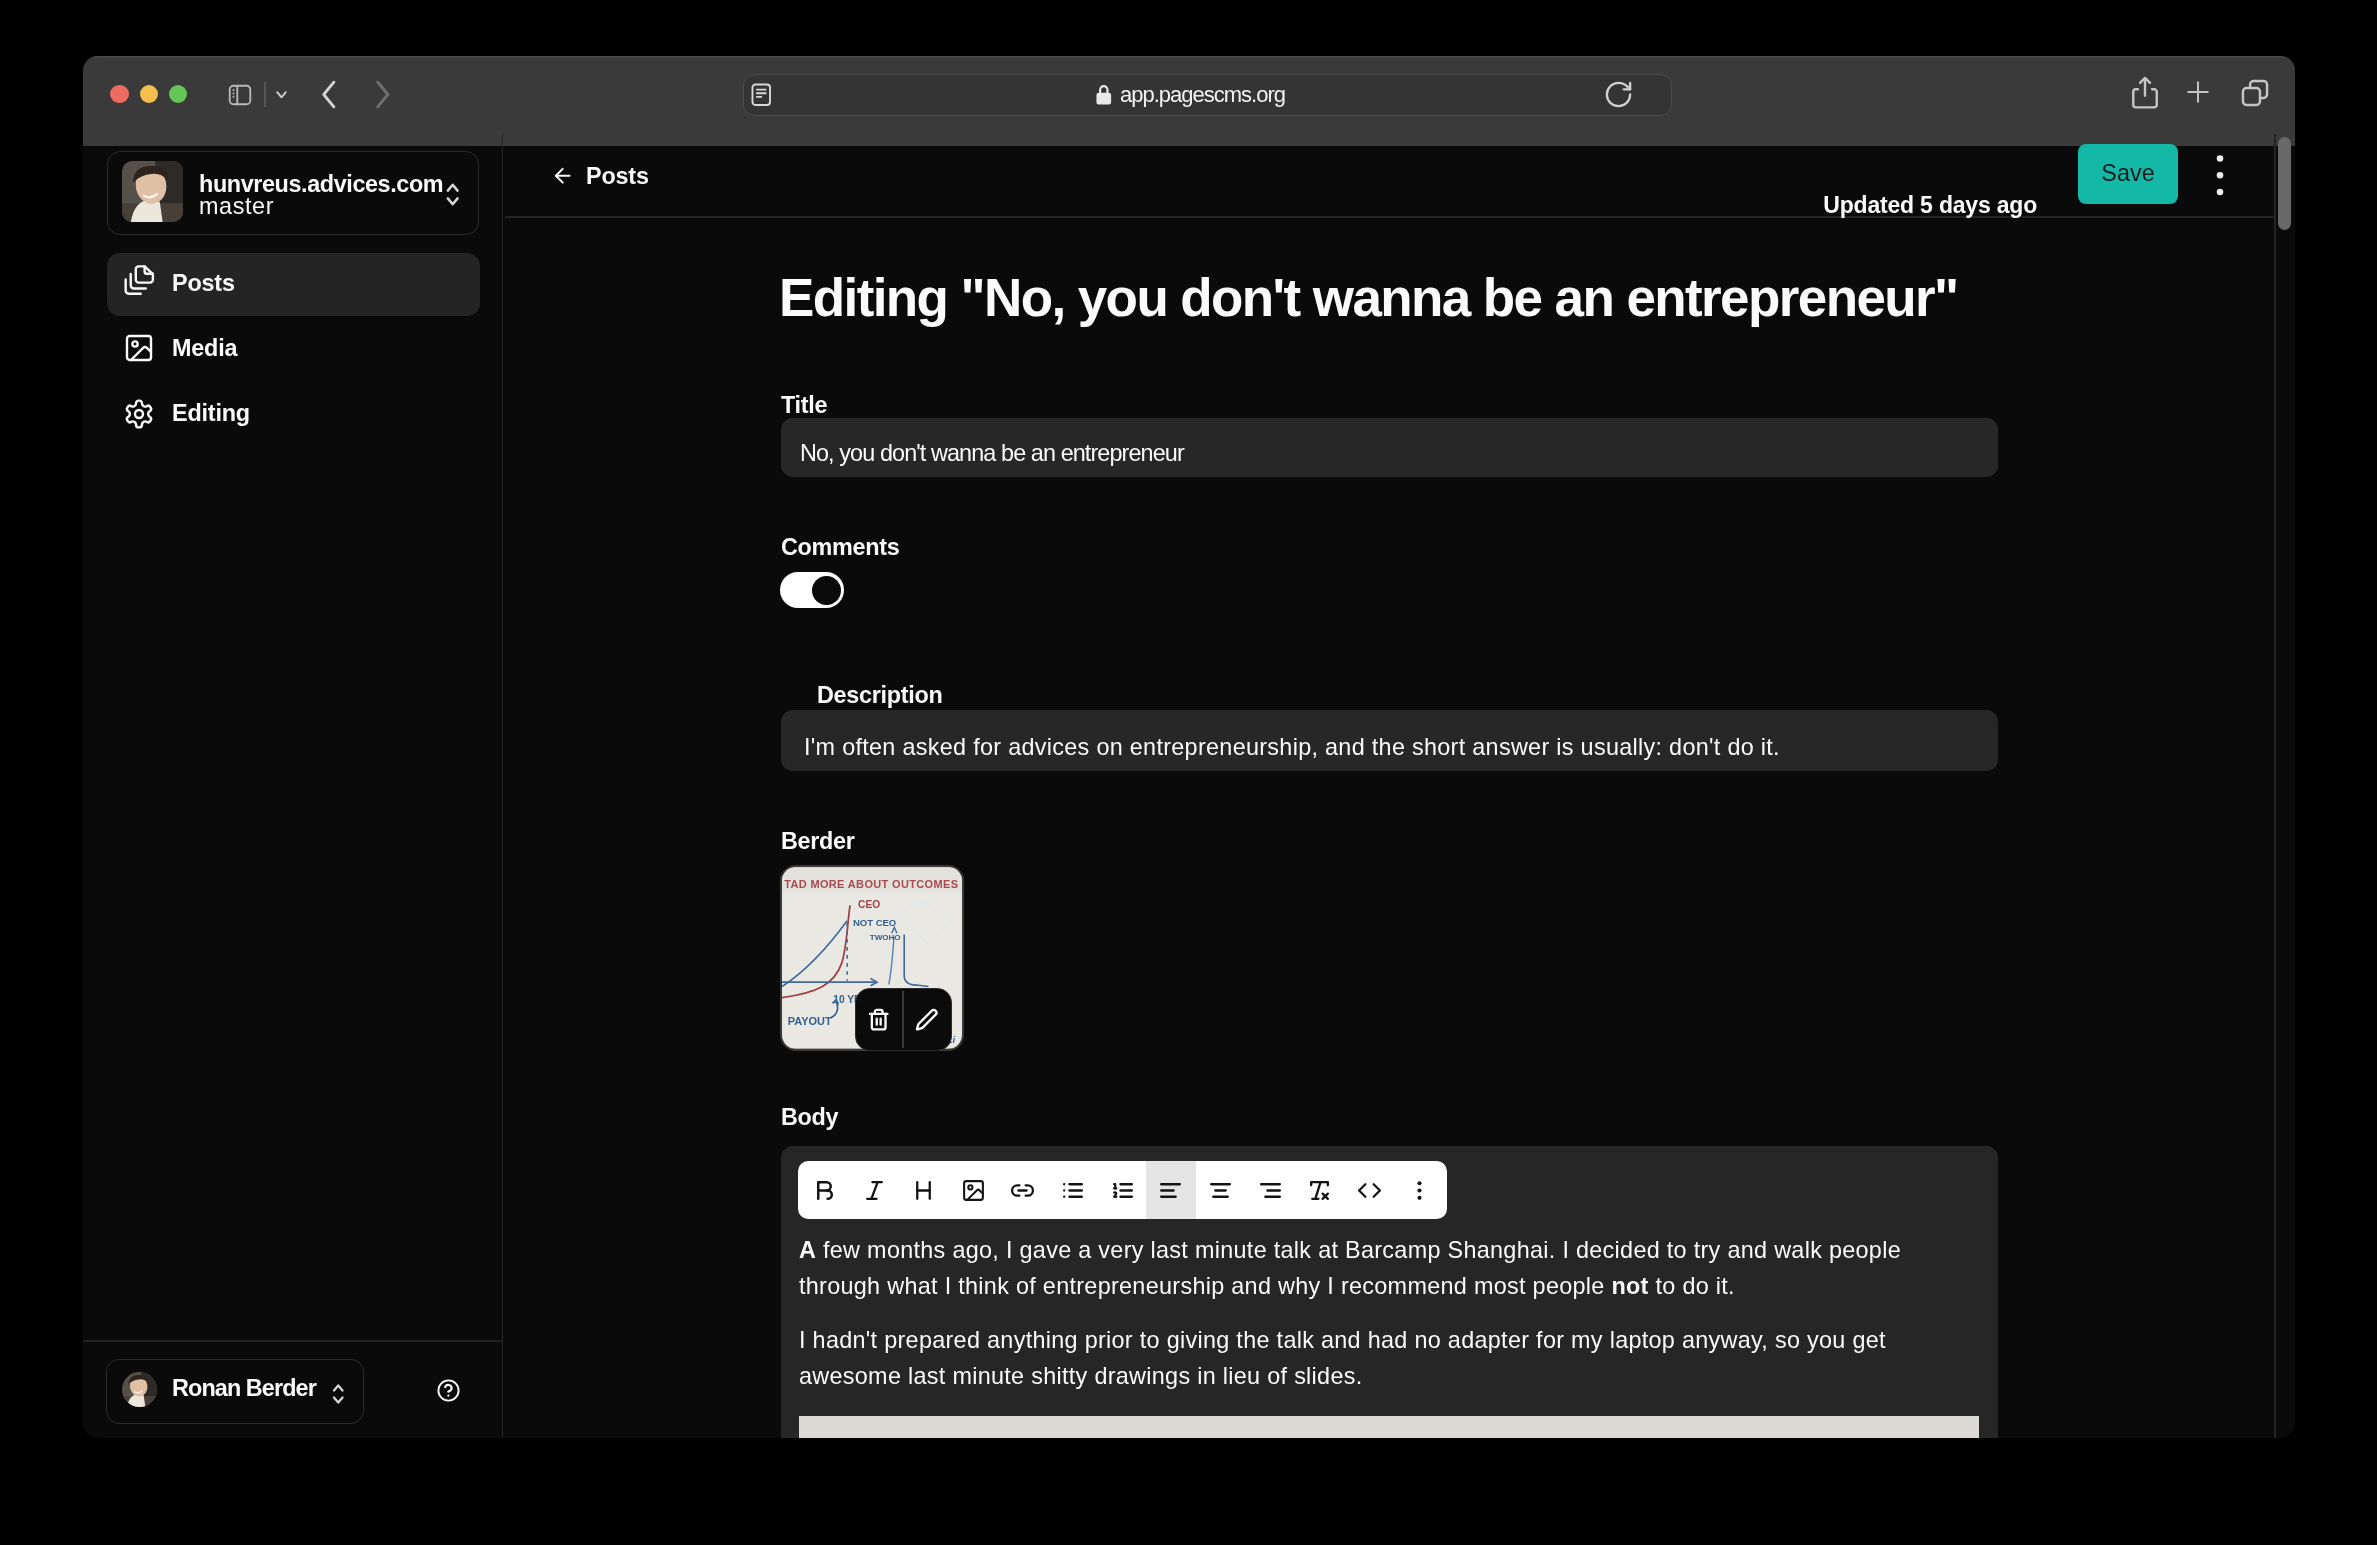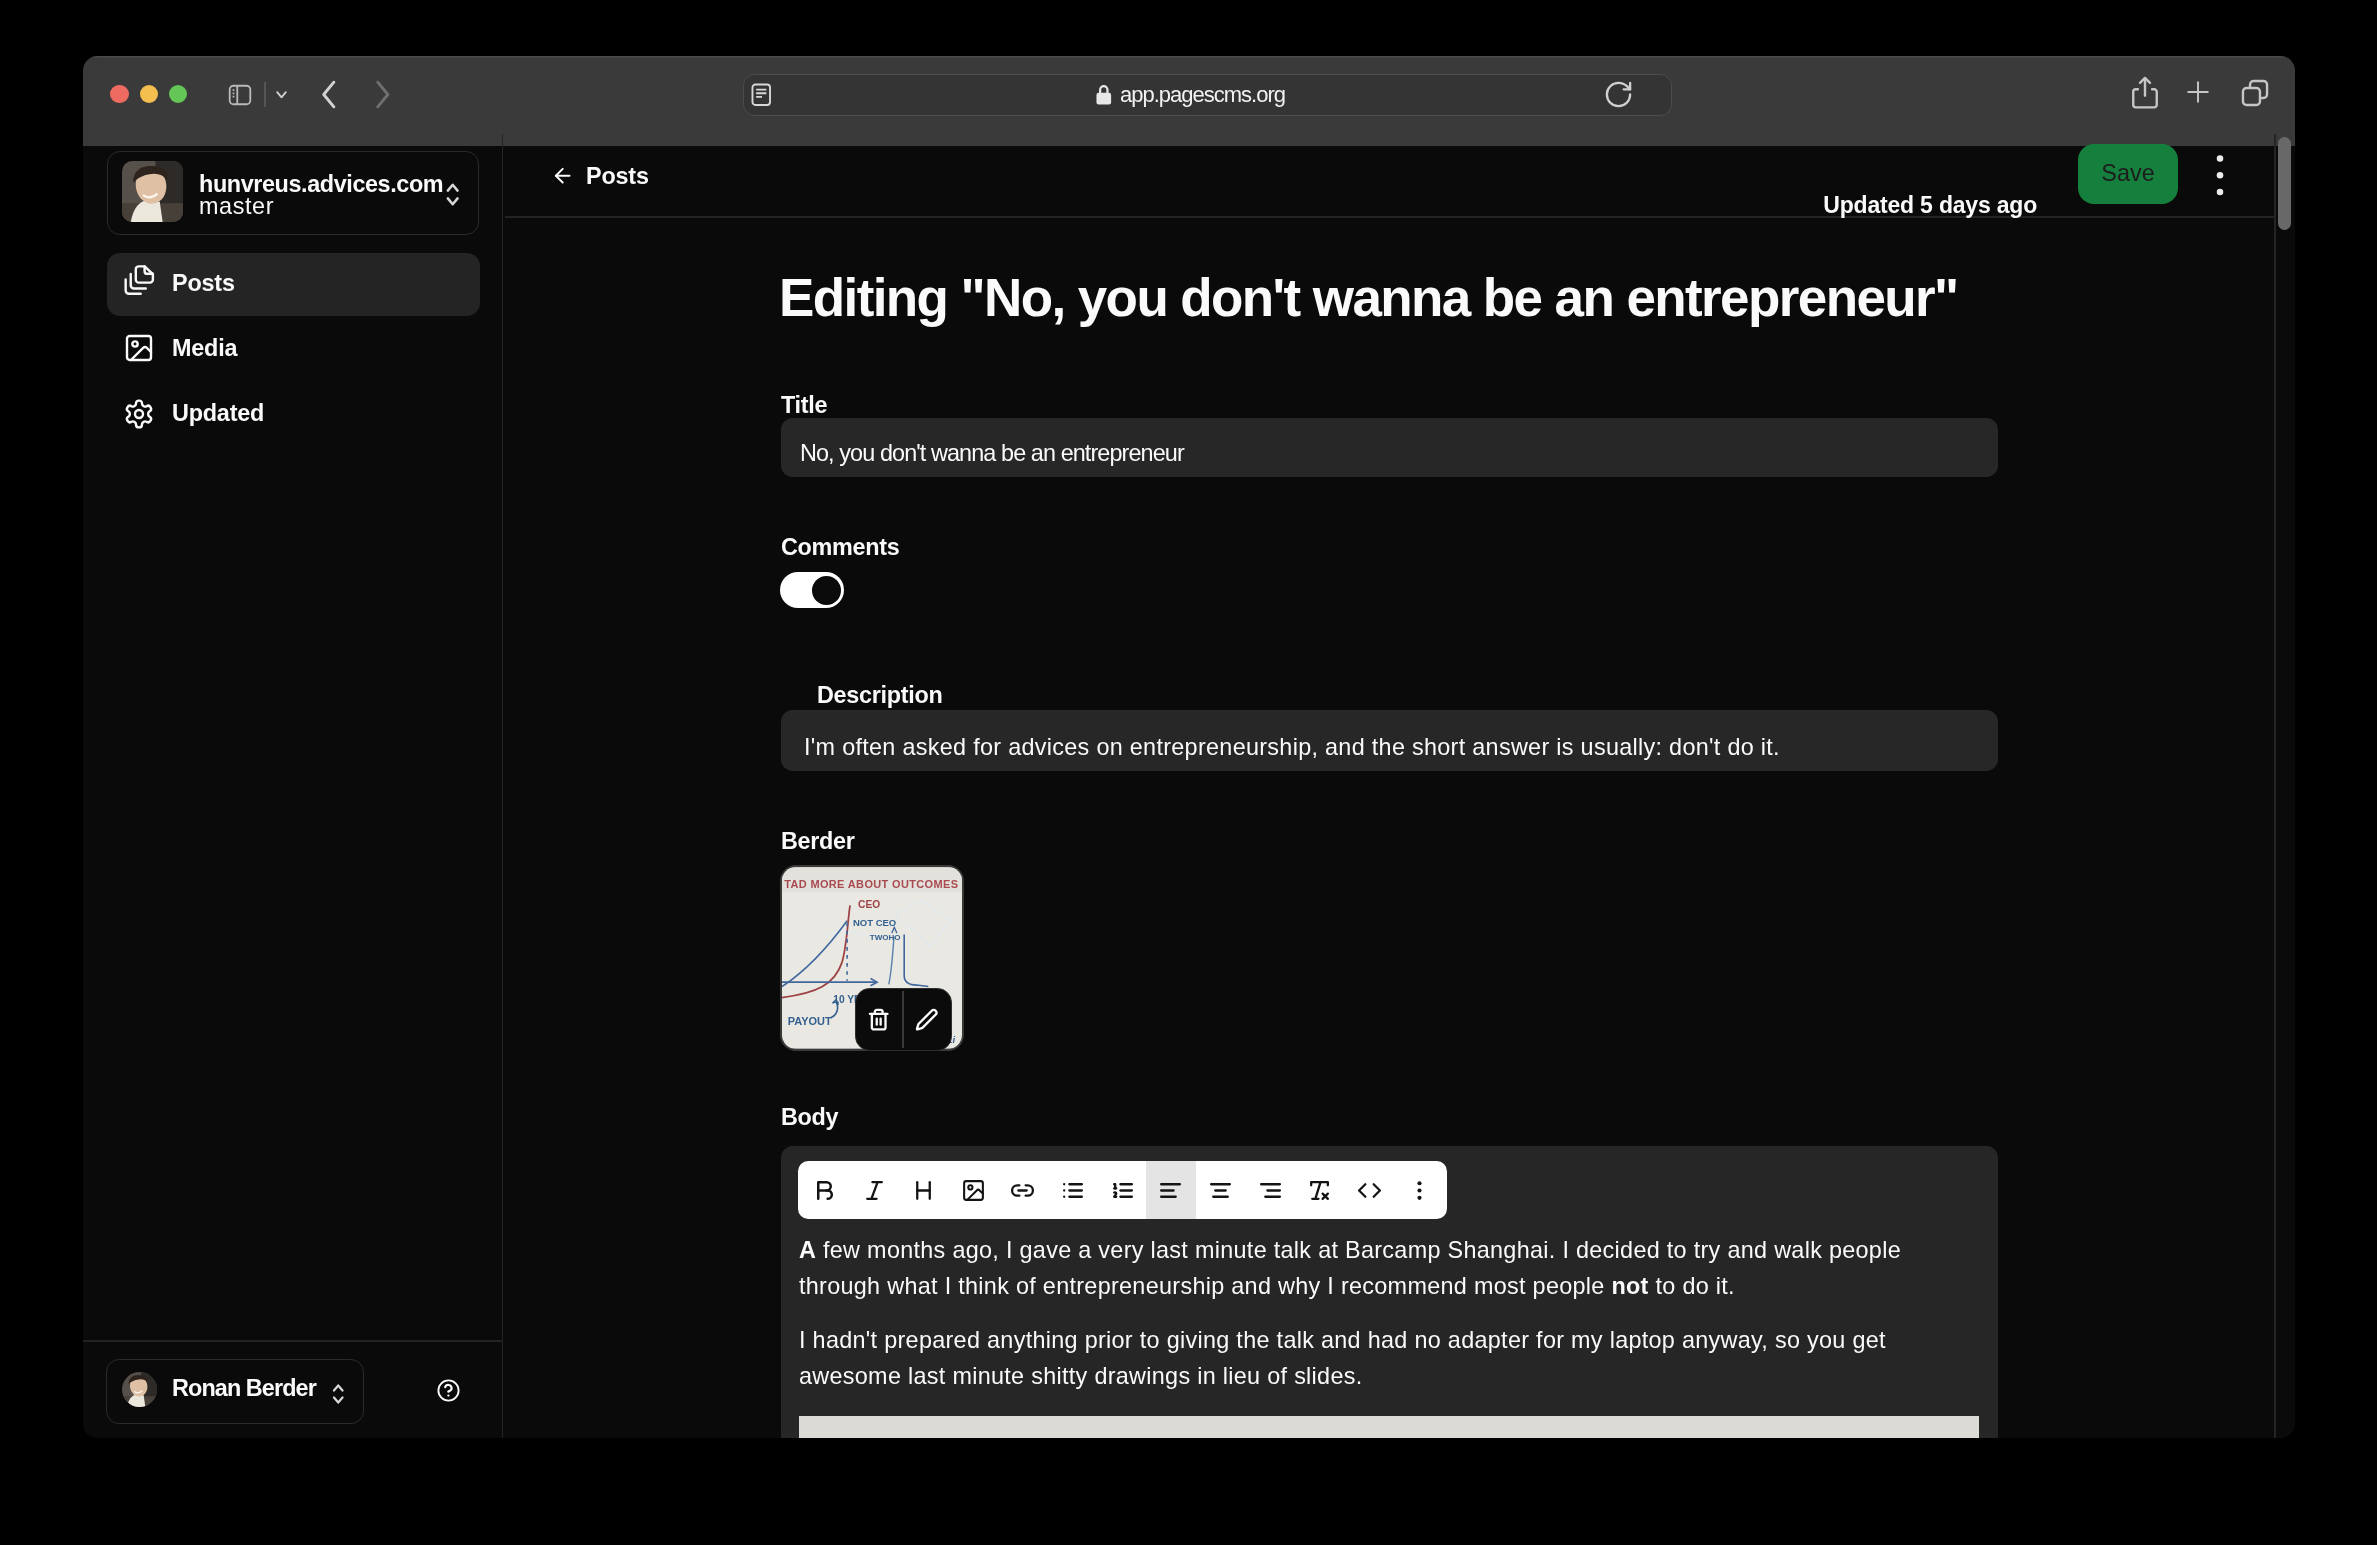--- a/index.html
+++ b/index.html
@@ -125,21 +125,21 @@
       <rect x="3" y="3" width="18" height="18" rx="2"></rect>
       <circle cx="9" cy="9" r="2"></circle>
       <path d="m21 15-3.1-3.1a2 2 0 0 0-2.8 0L6 21"></path>
     </svg>
     <div class="navtxt" style="top:201px;">Media</div>
 
     <svg class="abs" style="left:40px;top:264px;" width="32" height="32" viewBox="0 0 24 24" fill="none" stroke="#fafafa" stroke-width="1.8" stroke-linecap="round" stroke-linejoin="round">
       <path d="M12.22 2h-.44a2 2 0 0 0-2 2v.18a2 2 0 0 1-1 1.73l-.43.25a2 2 0 0 1-2 0l-.15-.08a2 2 0 0 0-2.73.73l-.22.38a2 2 0 0 0 .73 2.73l.15.1a2 2 0 0 1 1 1.72v.51a2 2 0 0 1-1 1.74l-.15.09a2 2 0 0 0-.73 2.73l.22.38a2 2 0 0 0 2.73.73l.15-.08a2 2 0 0 1 2 0l.43.25a2 2 0 0 1 1 1.73V20a2 2 0 0 0 2 2h.44a2 2 0 0 0 2-2v-.18a2 2 0 0 1 1-1.73l.43-.25a2 2 0 0 1 2 0l.15.08a2 2 0 0 0 2.73-.73l.22-.39a2 2 0 0 0-.73-2.73l-.15-.08a2 2 0 0 1-1-1.74v-.5a2 2 0 0 1 1-1.74l.15-.09a2 2 0 0 0 .73-2.73l-.22-.38a2 2 0 0 0-2.73-.73l-.15.08a2 2 0 0 1-2 0l-.43-.25a2 2 0 0 1-1-1.73V4a2 2 0 0 0-2-2z"></path>
       <circle cx="12" cy="12" r="3"></circle>
     </svg>
-    <div class="navtxt" style="top:266px;">Updated</div>
+    <div class="navtxt" style="top:266px;">Editing</div>
 
     <div class="abs" style="left:0;top:1206px;width:420px;height:1.5px;background:#222;"></div>
     <div class="box" style="left:23.4px;top:1225px;width:258px;height:65px;"></div>
     <div class="abs" style="left:39px;top:1238px;width:35px;height:35px;border-radius:50%;overflow:hidden;">
       <svg width="35" height="35" viewBox="0 0 84 84">
         <rect width="84" height="84" fill="#56504a"></rect>
         <rect x="46" width="38" height="84" fill="#2e2a27"></rect>
         <rect y="58" width="84" height="26" fill="#474039"></rect>
         <path d="M12 84 Q18 52 40 54 L52 56 L56 84 Z" fill="#ece7dd"></path>
         <ellipse cx="40" cy="34" rx="21" ry="25" fill="#dfc0a4" transform="rotate(-9 40 34)"></ellipse>
@@ -159,21 +159,21 @@
     </svg>
   </div>
 
   <div class="abs" style="left:422px;top:160px;width:1769px;height:1.5px;background:#232323;"></div>
   <svg class="abs" style="left:468px;top:108px;" width="23.4" height="23.4" viewBox="0 0 24 24" fill="none" stroke="#fafafa" stroke-width="2" stroke-linecap="round" stroke-linejoin="round">
     <path d="m12 19-7-7 7-7"></path>
       <path d="M19 12H5"></path>
   </svg>
   <div class="itxt" style="left:503px;top:107px;font-size:23.4px;font-weight:700;line-height:26px;letter-spacing:-0.2px;">Posts</div>
   <div class="itxt" style="right:258px;top:108px;font-size:23px;font-weight:700;line-height:26px;letter-spacing:-0.2px;margin-top:28px;">Updated 5 days ago</div>
-  <div class="abs" style="left:1995px;top:88px;width:100px;height:60px;background:#15803d;border-radius:16px;color:#1c1c1c;font-size:23.4px;font-weight:500;text-align:center;line-height:59px;">Save</div>
+  <div class="abs" style="left:1995px;top:88px;width:100px;height:60px;background:#14b8a6;border-radius:8px;color:#1c1c1c;font-size:23.4px;font-weight:500;text-align:center;line-height:59px;">Save</div>
   <svg class="abs" style="left:2129px;top:95px;" width="16" height="50" viewBox="0 0 22 68" fill="#ececec">
     <circle cx="11" cy="10" r="4.5"></circle>
       <circle cx="11" cy="33" r="4.5"></circle>
       <circle cx="11" cy="56" r="4.5"></circle>
   </svg>
 
   <div class="abs" style="left:2191px;top:78px;width:1.5px;height:1304px;background:#242424;"></div>
   <div class="abs" style="left:2195px;top:81px;width:13px;height:93px;border-radius:6.6px;background:#686868;"></div>
 
   <div class="itxt" style="left:696px;top:215px;font-size:53px;font-weight:700;line-height:54px;letter-spacing:-1.6px;">Editing "No, you don't wanna be an entrepreneur"</div>

